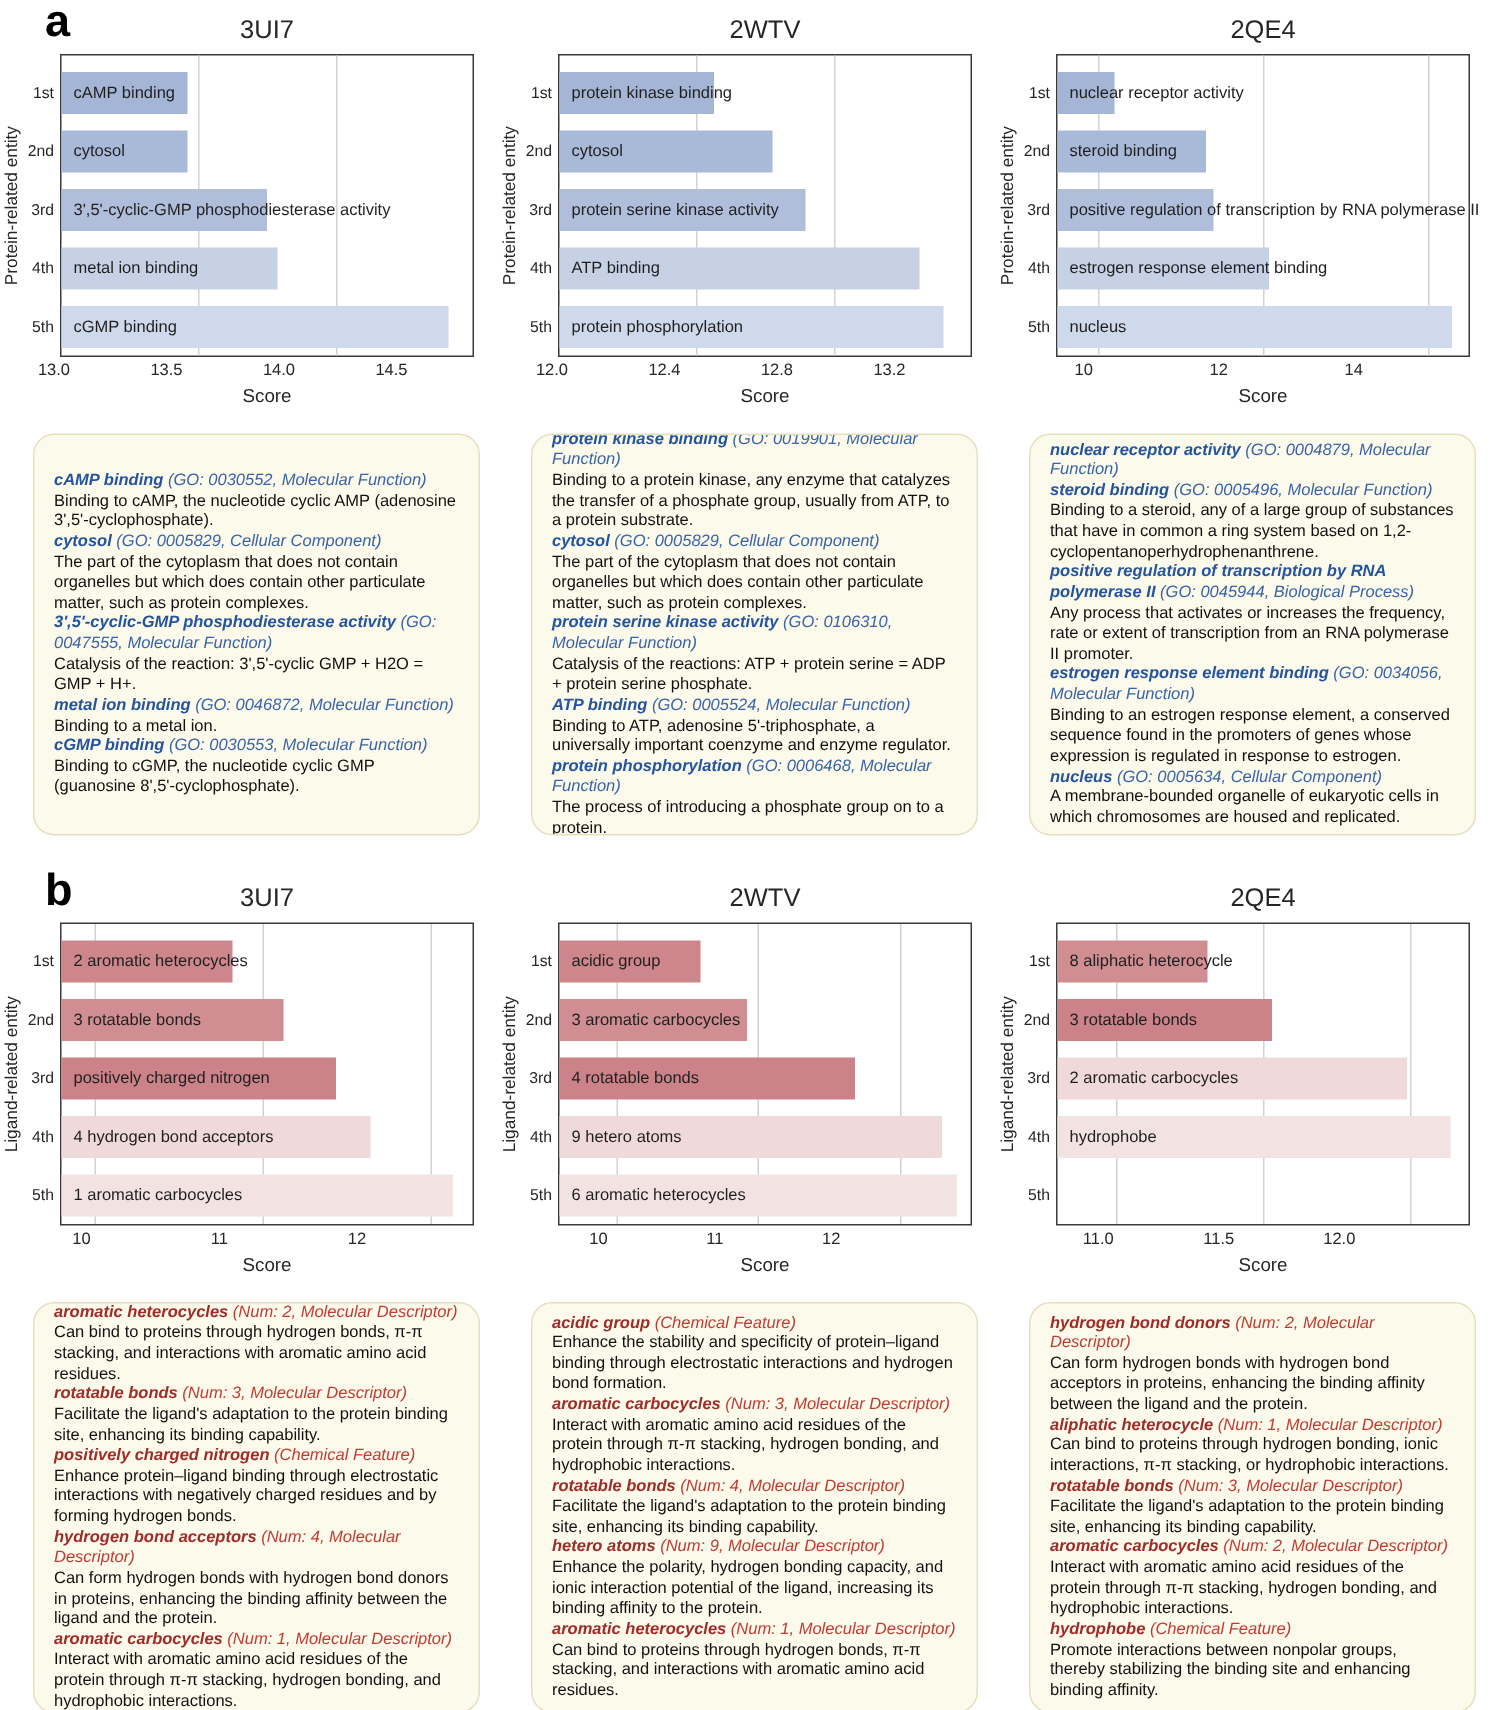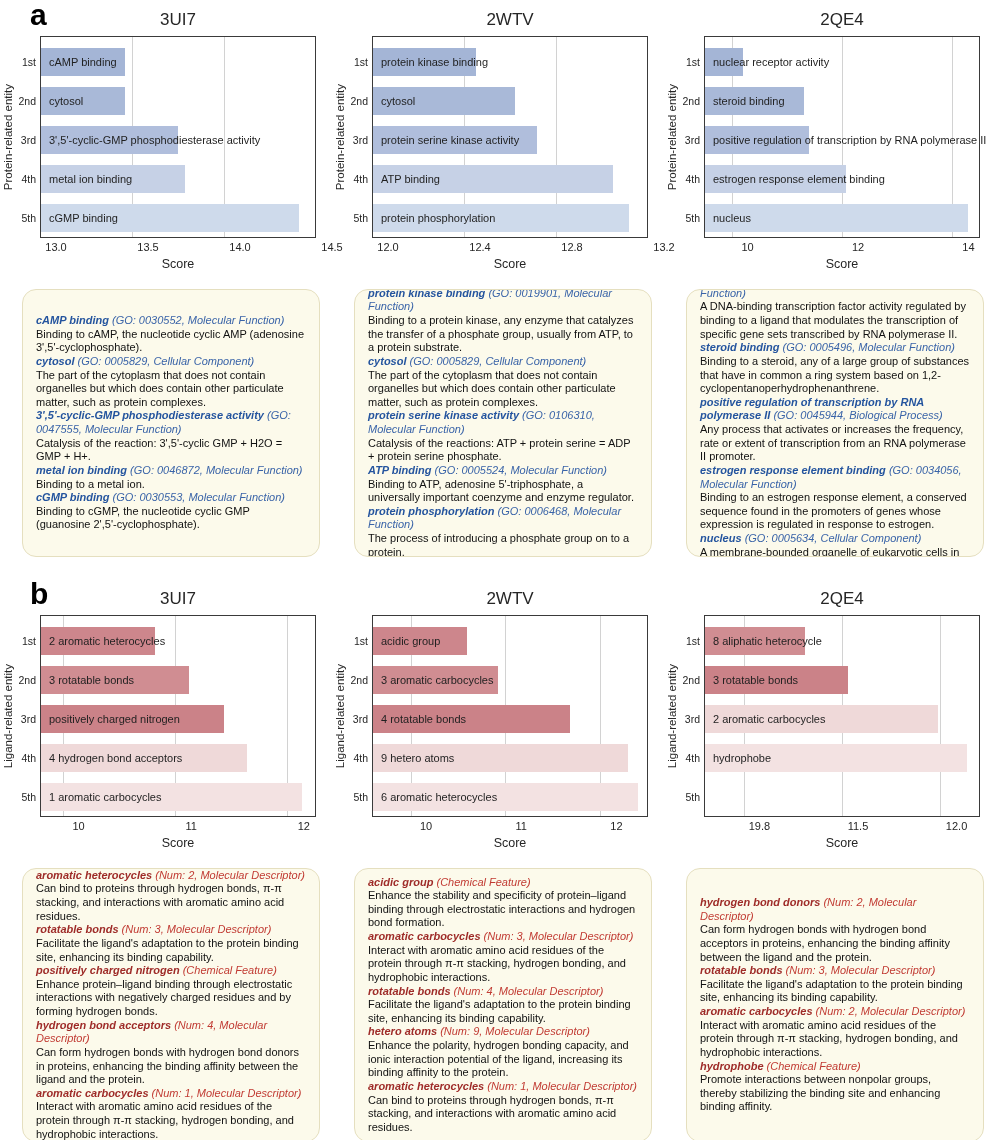--- a/index.html
+++ b/index.html
@@ -12,21 +12,21 @@
   .chart-row{display:flex;align-items:stretch;}
   .ylab-wrap{width:16px;display:flex;align-items:center;justify-content:center;}
   .ylab{writing-mode:vertical-rl;transform:rotate(180deg);font-size:11.5px;color:#262626;white-space:nowrap;}
   .ranks{width:24px;padding-top:6px;box-sizing:border-box;}
   .rank{height:39px;display:flex;align-items:center;justify-content:flex-end;font-size:10.5px;color:#262626;padding-right:4px;}
   .plot{position:relative;width:276px;height:202px;border:1.6px solid #3a3a3a;box-sizing:border-box;padding-top:5px;background:#fff;}
   .grid{position:absolute;top:0;bottom:0;width:1px;background:#d2d2d2;z-index:0;}
   .slot{height:39px;display:flex;align-items:center;position:relative;z-index:1;}
   .bar{height:28px;}
   .bar-label{position:absolute;left:8px;font-size:11px;color:#1f1f1f;white-space:nowrap;}
-  .ticks{position:relative;margin-left:56px;width:276px;height:16px;}
+  .ticks{position:relative;margin-left:36px;width:225px;height:16px;}
   .tick{position:absolute;top:3px;transform:translateX(-50%);font-size:11px;color:#262626;white-space:nowrap;}
   .xlab{margin-left:40px;width:276px;text-align:center;font-size:12.5px;color:#262626;padding-top:3px;}
   .boxes-row{margin-top:18px;}
   .note-box{margin-left:22px;width:298px;border-radius:14px;border:1.5px solid #e5dfbf;background:#fcfaeb;box-sizing:border-box;padding:10px 13px;display:flex;flex-direction:column;justify-content:center;overflow:hidden;}
   .box-a{height:268px;}
   .box-b{height:274px;}
   .entry{margin:0;font-size:11px;line-height:1.24;color:#111;}
   .term{font-weight:bold;font-style:italic;}
   .meta{font-style:italic;}
   .theme-go .term{color:#24549e;}
@@ -182,31 +182,31 @@
       <div class="xlab">Score</div>
     </div>
   </div>
 
   <div class="row boxes-row">
     <div class="note-box box-a theme-go">
         <p class="entry"><span class="term">cAMP binding</span><span class="meta"> (GO: 0030552, Molecular Function)</span><br><span class="desc">Binding to cAMP, the nucleotide cyclic AMP (adenosine 3',5'-cyclophosphate).</span></p>
         <p class="entry"><span class="term">cytosol</span><span class="meta"> (GO: 0005829, Cellular Component)</span><br><span class="desc">The part of the cytoplasm that does not contain organelles but which does contain other particulate matter, such as protein complexes.</span></p>
         <p class="entry"><span class="term">3',5'-cyclic-GMP phosphodiesterase activity</span><span class="meta"> (GO: 0047555, Molecular Function)</span><br><span class="desc">Catalysis of the reaction: 3',5'-cyclic GMP + H2O = GMP + H+.</span></p>
         <p class="entry"><span class="term">metal ion binding</span><span class="meta"> (GO: 0046872, Molecular Function)</span><br><span class="desc">Binding to a metal ion.</span></p>
-        <p class="entry"><span class="term">cGMP binding</span><span class="meta"> (GO: 0030553, Molecular Function)</span><br><span class="desc">Binding to cGMP, the nucleotide cyclic GMP (guanosine 2',5'-cyclophosphate).</span></p>
+        <p class="entry"><span class="term">cGMP binding</span><span class="meta"> (GO: 0030553, Molecular Function)</span><br><span class="desc">Binding to cGMP, the nucleotide cyclic GMP (guanosine 8',5'-cyclophosphate).</span></p>
       </div>
     <div class="note-box box-a theme-go">
         <p class="entry"><span class="term">protein kinase binding</span><span class="meta"> (GO: 0019901, Molecular Function)</span><br><span class="desc">Binding to a protein kinase, any enzyme that catalyzes the transfer of a phosphate group, usually from ATP, to a protein substrate.</span></p>
         <p class="entry"><span class="term">cytosol</span><span class="meta"> (GO: 0005829, Cellular Component)</span><br><span class="desc">The part of the cytoplasm that does not contain organelles but which does contain other particulate matter, such as protein complexes.</span></p>
         <p class="entry"><span class="term">protein serine kinase activity</span><span class="meta"> (GO: 0106310, Molecular Function)</span><br><span class="desc">Catalysis of the reactions: ATP + protein serine = ADP + protein serine phosphate.</span></p>
         <p class="entry"><span class="term">ATP binding</span><span class="meta"> (GO: 0005524, Molecular Function)</span><br><span class="desc">Binding to ATP, adenosine 5'-triphosphate, a universally important coenzyme and enzyme regulator.</span></p>
         <p class="entry"><span class="term">protein phosphorylation</span><span class="meta"> (GO: 0006468, Molecular Function)</span><br><span class="desc">The process of introducing a phosphate group on to a protein.</span></p>
       </div>
     <div class="note-box box-a theme-go">
-        <p class="entry"><span class="term">nuclear receptor activity</span><span class="meta"> (GO: 0004879, Molecular Function)</span><br><span class="desc">A DNA-binding transcription factor activity regulated by binding to a ligand that modulates the transcription of specific gene sets transcribed by RNA polymerase II.</span></p>
+        <p class="entry"><span class="term">nuclear receptor activity</span><span class="meta"> (GO: 0004879, Molecular Function)</span><br></p>
         <p class="entry"><span class="term">steroid binding</span><span class="meta"> (GO: 0005496, Molecular Function)</span><br><span class="desc">Binding to a steroid, any of a large group of substances that have in common a ring system based on 1,2-cyclopentanoperhydrophenanthrene.</span></p>
         <p class="entry"><span class="term">positive regulation of transcription by RNA polymerase II</span><span class="meta"> (GO: 0045944, Biological Process)</span><br><span class="desc">Any process that activates or increases the frequency, rate or extent of transcription from an RNA polymerase II promoter.</span></p>
         <p class="entry"><span class="term">estrogen response element binding</span><span class="meta"> (GO: 0034056, Molecular Function)</span><br><span class="desc">Binding to an estrogen response element, a conserved sequence found in the promoters of genes whose expression is regulated in response to estrogen.</span></p>
         <p class="entry"><span class="term">nucleus</span><span class="meta"> (GO: 0005634, Cellular Component)</span><br><span class="desc">A membrane-bounded organelle of eukaryotic cells in which chromosomes are housed and replicated.</span></p>
       </div>
   </div>
 </section>
 
 <section class="panel panel-b">
   <span class="panel-label">b</span>
@@ -333,21 +333,21 @@
               <div class="bar" style="width: 85%; background: rgb(239, 217, 217);"></div>
               <span class="bar-label">2 aromatic carbocycles</span>
             </div>
             <div class="slot">
               <div class="bar" style="width: 95.7143%; background: rgb(243, 226, 226);"></div>
               <span class="bar-label">hydrophobe</span>
             </div>
           </div>
       </div>
       <div class="ticks">
-          <span class="tick" style="left: 14.2857%;">19.8</span>
+          <span class="tick" style="left: 14.2857%;">11.0</span>
           <span class="tick" style="left: 50%;">11.5</span>
           <span class="tick" style="left: 85.7143%;">12.0</span>
         </div>
       <div class="xlab">Score</div>
     </div>
   </div>
 
   <div class="row boxes-row">
     <div class="note-box box-b theme-ligand">
         <p class="entry"><span class="term">aromatic heterocycles</span><span class="meta"> (Num: 2, Molecular Descriptor)</span><br><span class="desc">Can bind to proteins through hydrogen bonds, π-π stacking, and interactions with aromatic amino acid residues.</span></p>
@@ -358,18 +358,19 @@
       </div>
     <div class="note-box box-b theme-ligand">
         <p class="entry"><span class="term">acidic group</span><span class="meta"> (Chemical Feature)</span><br><span class="desc">Enhance the stability and specificity of protein–ligand binding through electrostatic interactions and hydrogen bond formation.</span></p>
         <p class="entry"><span class="term">aromatic carbocycles</span><span class="meta"> (Num: 3, Molecular Descriptor)</span><br><span class="desc">Interact with aromatic amino acid residues of the protein through π-π stacking, hydrogen bonding, and hydrophobic interactions.</span></p>
         <p class="entry"><span class="term">rotatable bonds</span><span class="meta"> (Num: 4, Molecular Descriptor)</span><br><span class="desc">Facilitate the ligand's adaptation to the protein binding site, enhancing its binding capability.</span></p>
         <p class="entry"><span class="term">hetero atoms</span><span class="meta"> (Num: 9, Molecular Descriptor)</span><br><span class="desc">Enhance the polarity, hydrogen bonding capacity, and ionic interaction potential of the ligand, increasing its binding affinity to the protein.</span></p>
         <p class="entry"><span class="term">aromatic heterocycles</span><span class="meta"> (Num: 1, Molecular Descriptor)</span><br><span class="desc">Can bind to proteins through hydrogen bonds, π-π stacking, and interactions with aromatic amino acid residues.</span></p>
       </div>
     <div class="note-box box-b theme-ligand">
         <p class="entry"><span class="term">hydrogen bond donors</span><span class="meta"> (Num: 2, Molecular Descriptor)</span><br><span class="desc">Can form hydrogen bonds with hydrogen bond acceptors in proteins, enhancing the binding affinity between the ligand and the protein.</span></p>
+        <p class="entry"><span class="term">aliphatic heterocycle</span><span class="meta"> (Num: 1, Molecular Descriptor)</span><br><span class="desc">Can bind to proteins through hydrogen bonding, ionic interactions, π-π stacking, or hydrophobic interactions.</span></p>
         <p class="entry"><span class="term">rotatable bonds</span><span class="meta"> (Num: 3, Molecular Descriptor)</span><br><span class="desc">Facilitate the ligand's adaptation to the protein binding site, enhancing its binding capability.</span></p>
         <p class="entry"><span class="term">aromatic carbocycles</span><span class="meta"> (Num: 2, Molecular Descriptor)</span><br><span class="desc">Interact with aromatic amino acid residues of the protein through π-π stacking, hydrogen bonding, and hydrophobic interactions.</span></p>
         <p class="entry"><span class="term">hydrophobe</span><span class="meta"> (Chemical Feature)</span><br><span class="desc">Promote interactions between nonpolar groups, thereby stabilizing the binding site and enhancing binding affinity.</span></p>
       </div>
   </div>
 </section>
 
 </body></html>

